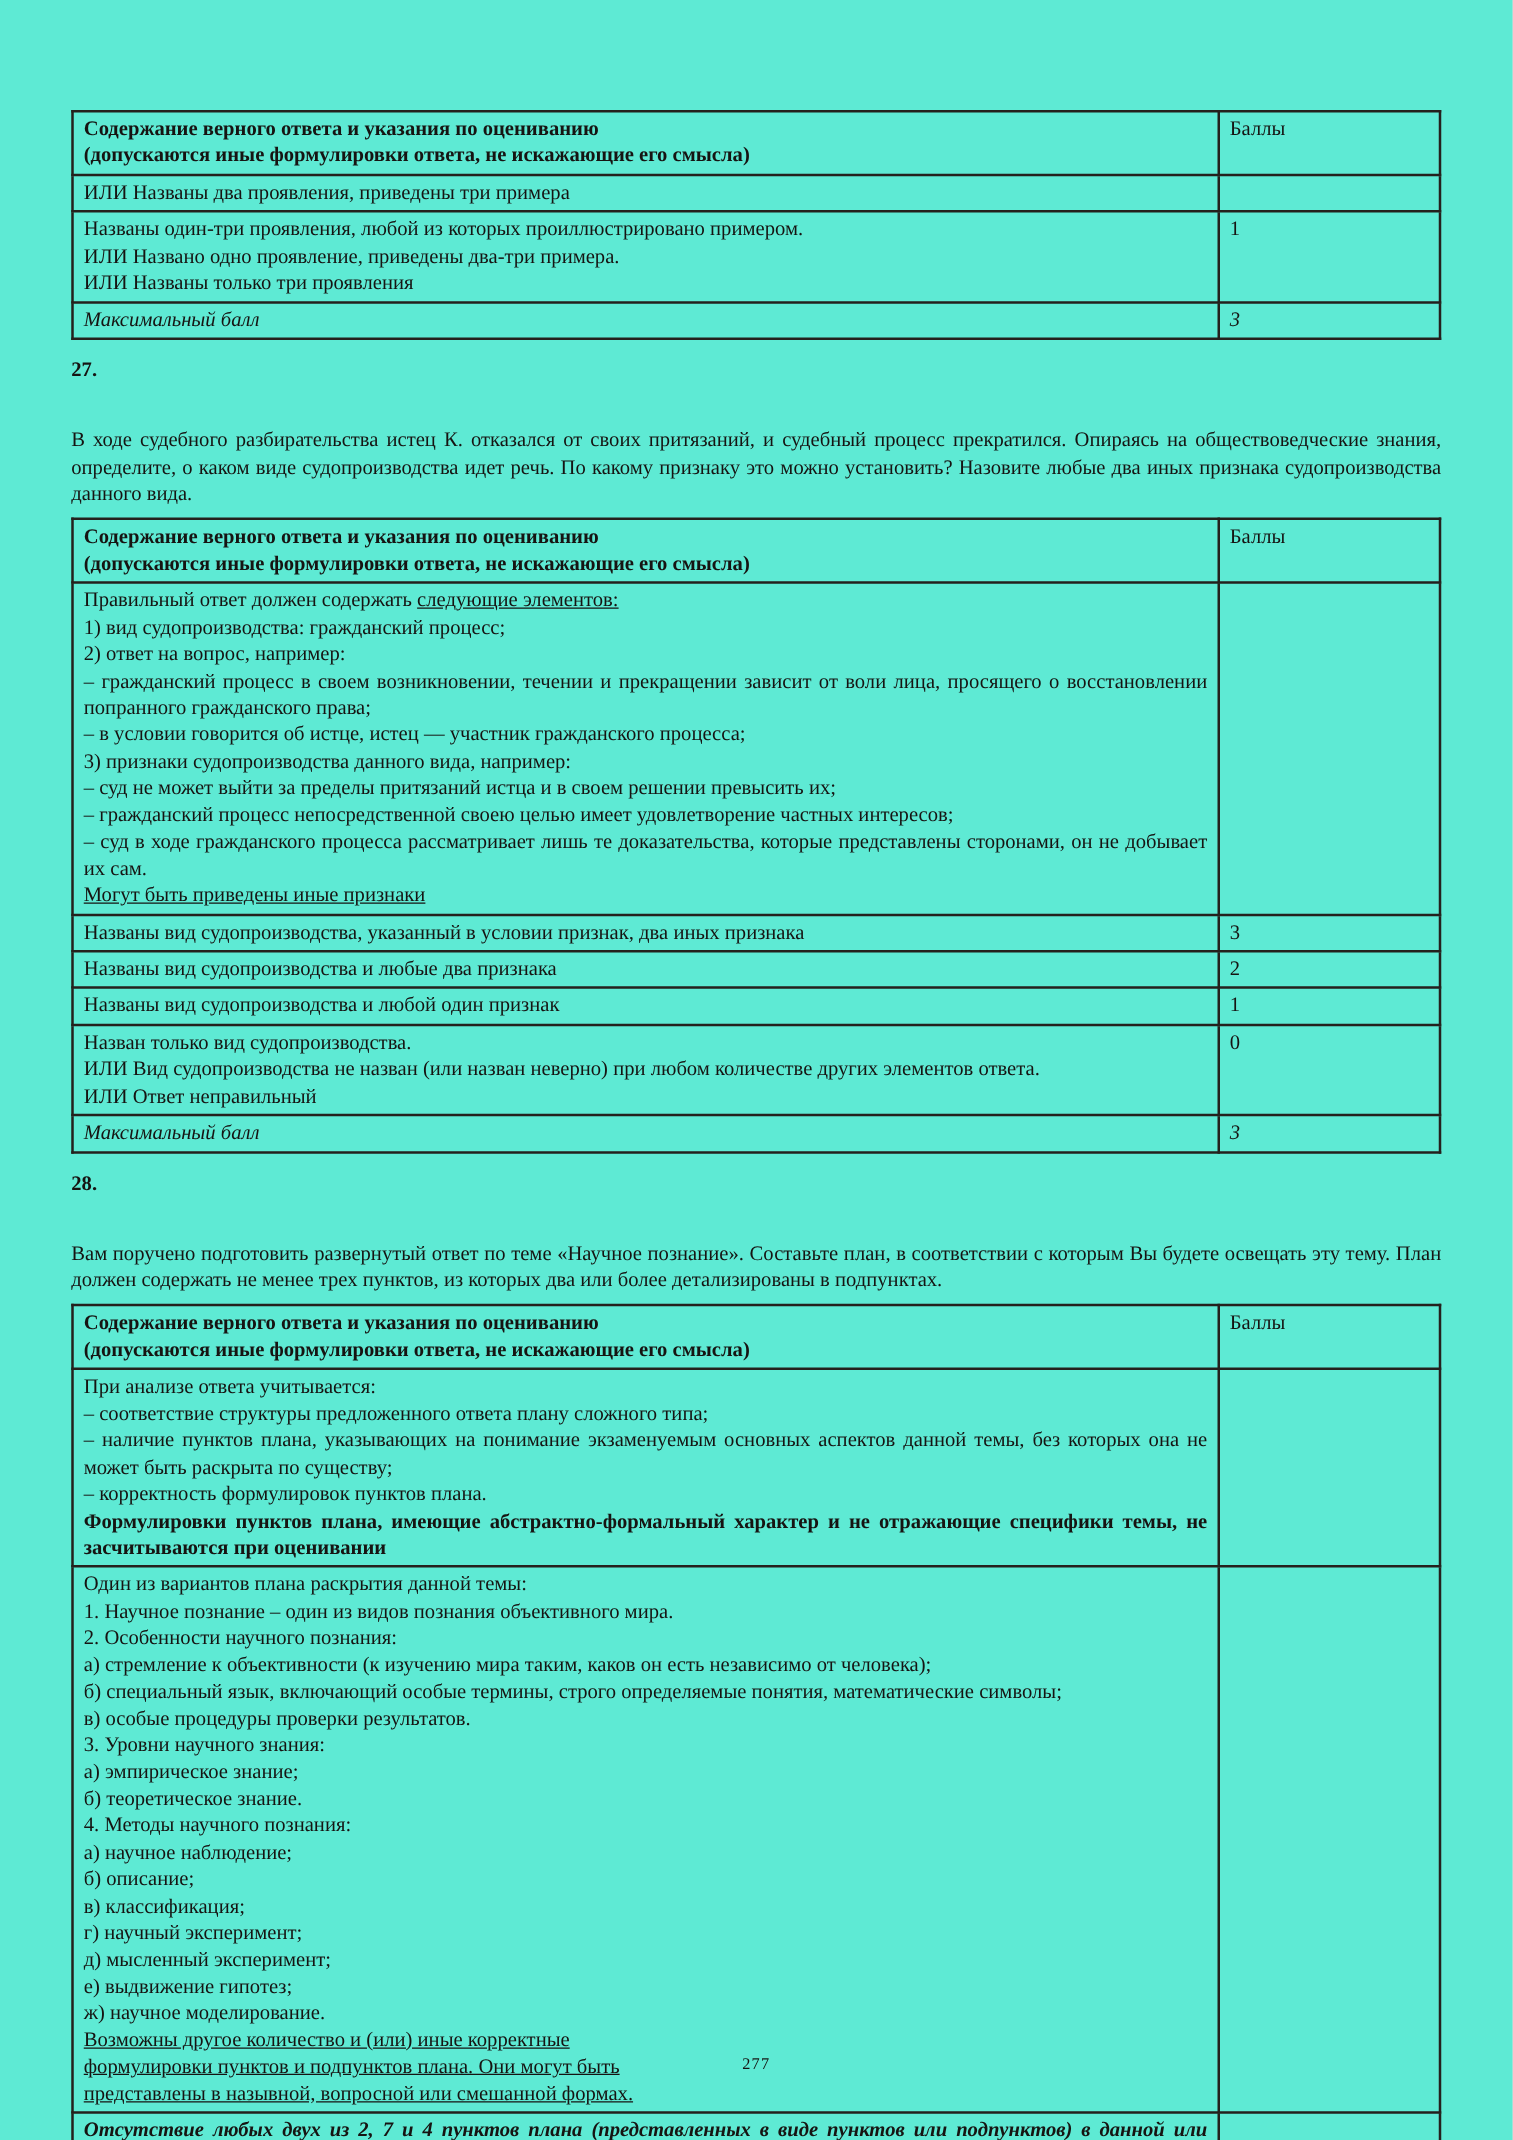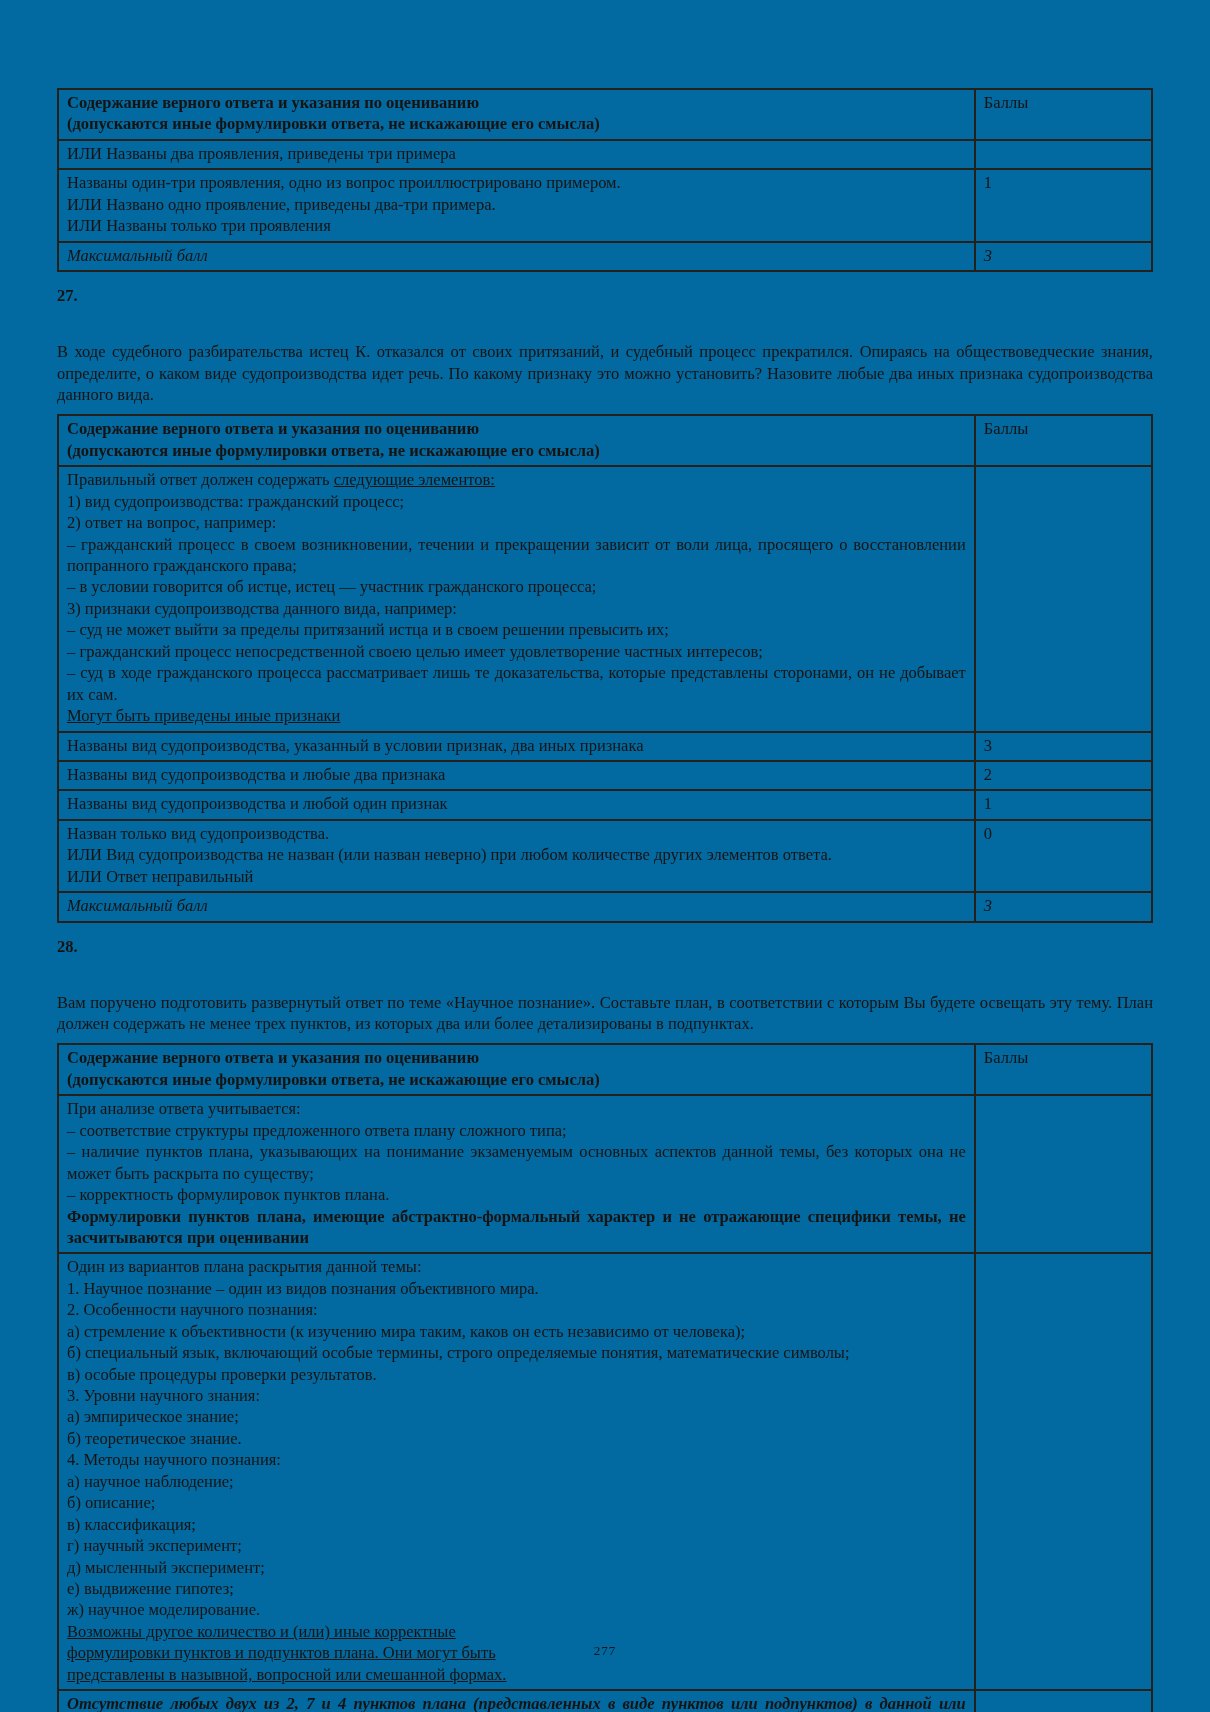--- a/index.html
+++ b/index.html
@@ -1,21 +1,21 @@
 <!DOCTYPE html>
 <html lang="ru"><head>
 <meta charset="utf-8">
 <style>
   * { margin:0; padding:0; box-sizing:border-box; }
   html,body { background:#d9d9d9; }
   .page {
     position:relative;
     width:1210px; height:1712px;
     margin:0 auto;
-    background:#0369a1;
+    background:#5eead4;
     font-family:"Liberation Serif","DejaVu Serif",serif;
     font-size:16.5px; line-height:1.3; color:#161412;
     overflow:hidden;
   }
   .content { position:absolute; left:57px; top:88px; width:1096px; }
 
   table.grade { width:100%; border-collapse:collapse; table-layout:fixed; }
   table.grade td {
     border:2px solid #24211d;
     padding:2px 8px 4px 8px;
@@ -65,21 +65,21 @@
           <td class="th-score">Баллы</td>
         </tr>
         <tr>
           <td>
             <div class="just">ИЛИ Названы два проявления, приведены три примера</div>
           </td>
           <td class="score"></td>
         </tr>
         <tr>
           <td>
-            <div class="just">Названы один-три проявления, одно из вопрос проиллюстрировано примером.</div>
+            <div class="just">Названы один-три проявления, любой из которых проиллюстрировано примером.</div>
             <div class="just">ИЛИ Названо одно проявление, приведены два-три примера.</div>
             <div class="just">ИЛИ Названы только три проявления</div>
           </td>
           <td class="score">1</td>
         </tr>
         <tr>
           <td class="max-label">Максимальный балл</td>
           <td class="score-i">3</td>
         </tr>
       </tbody>

